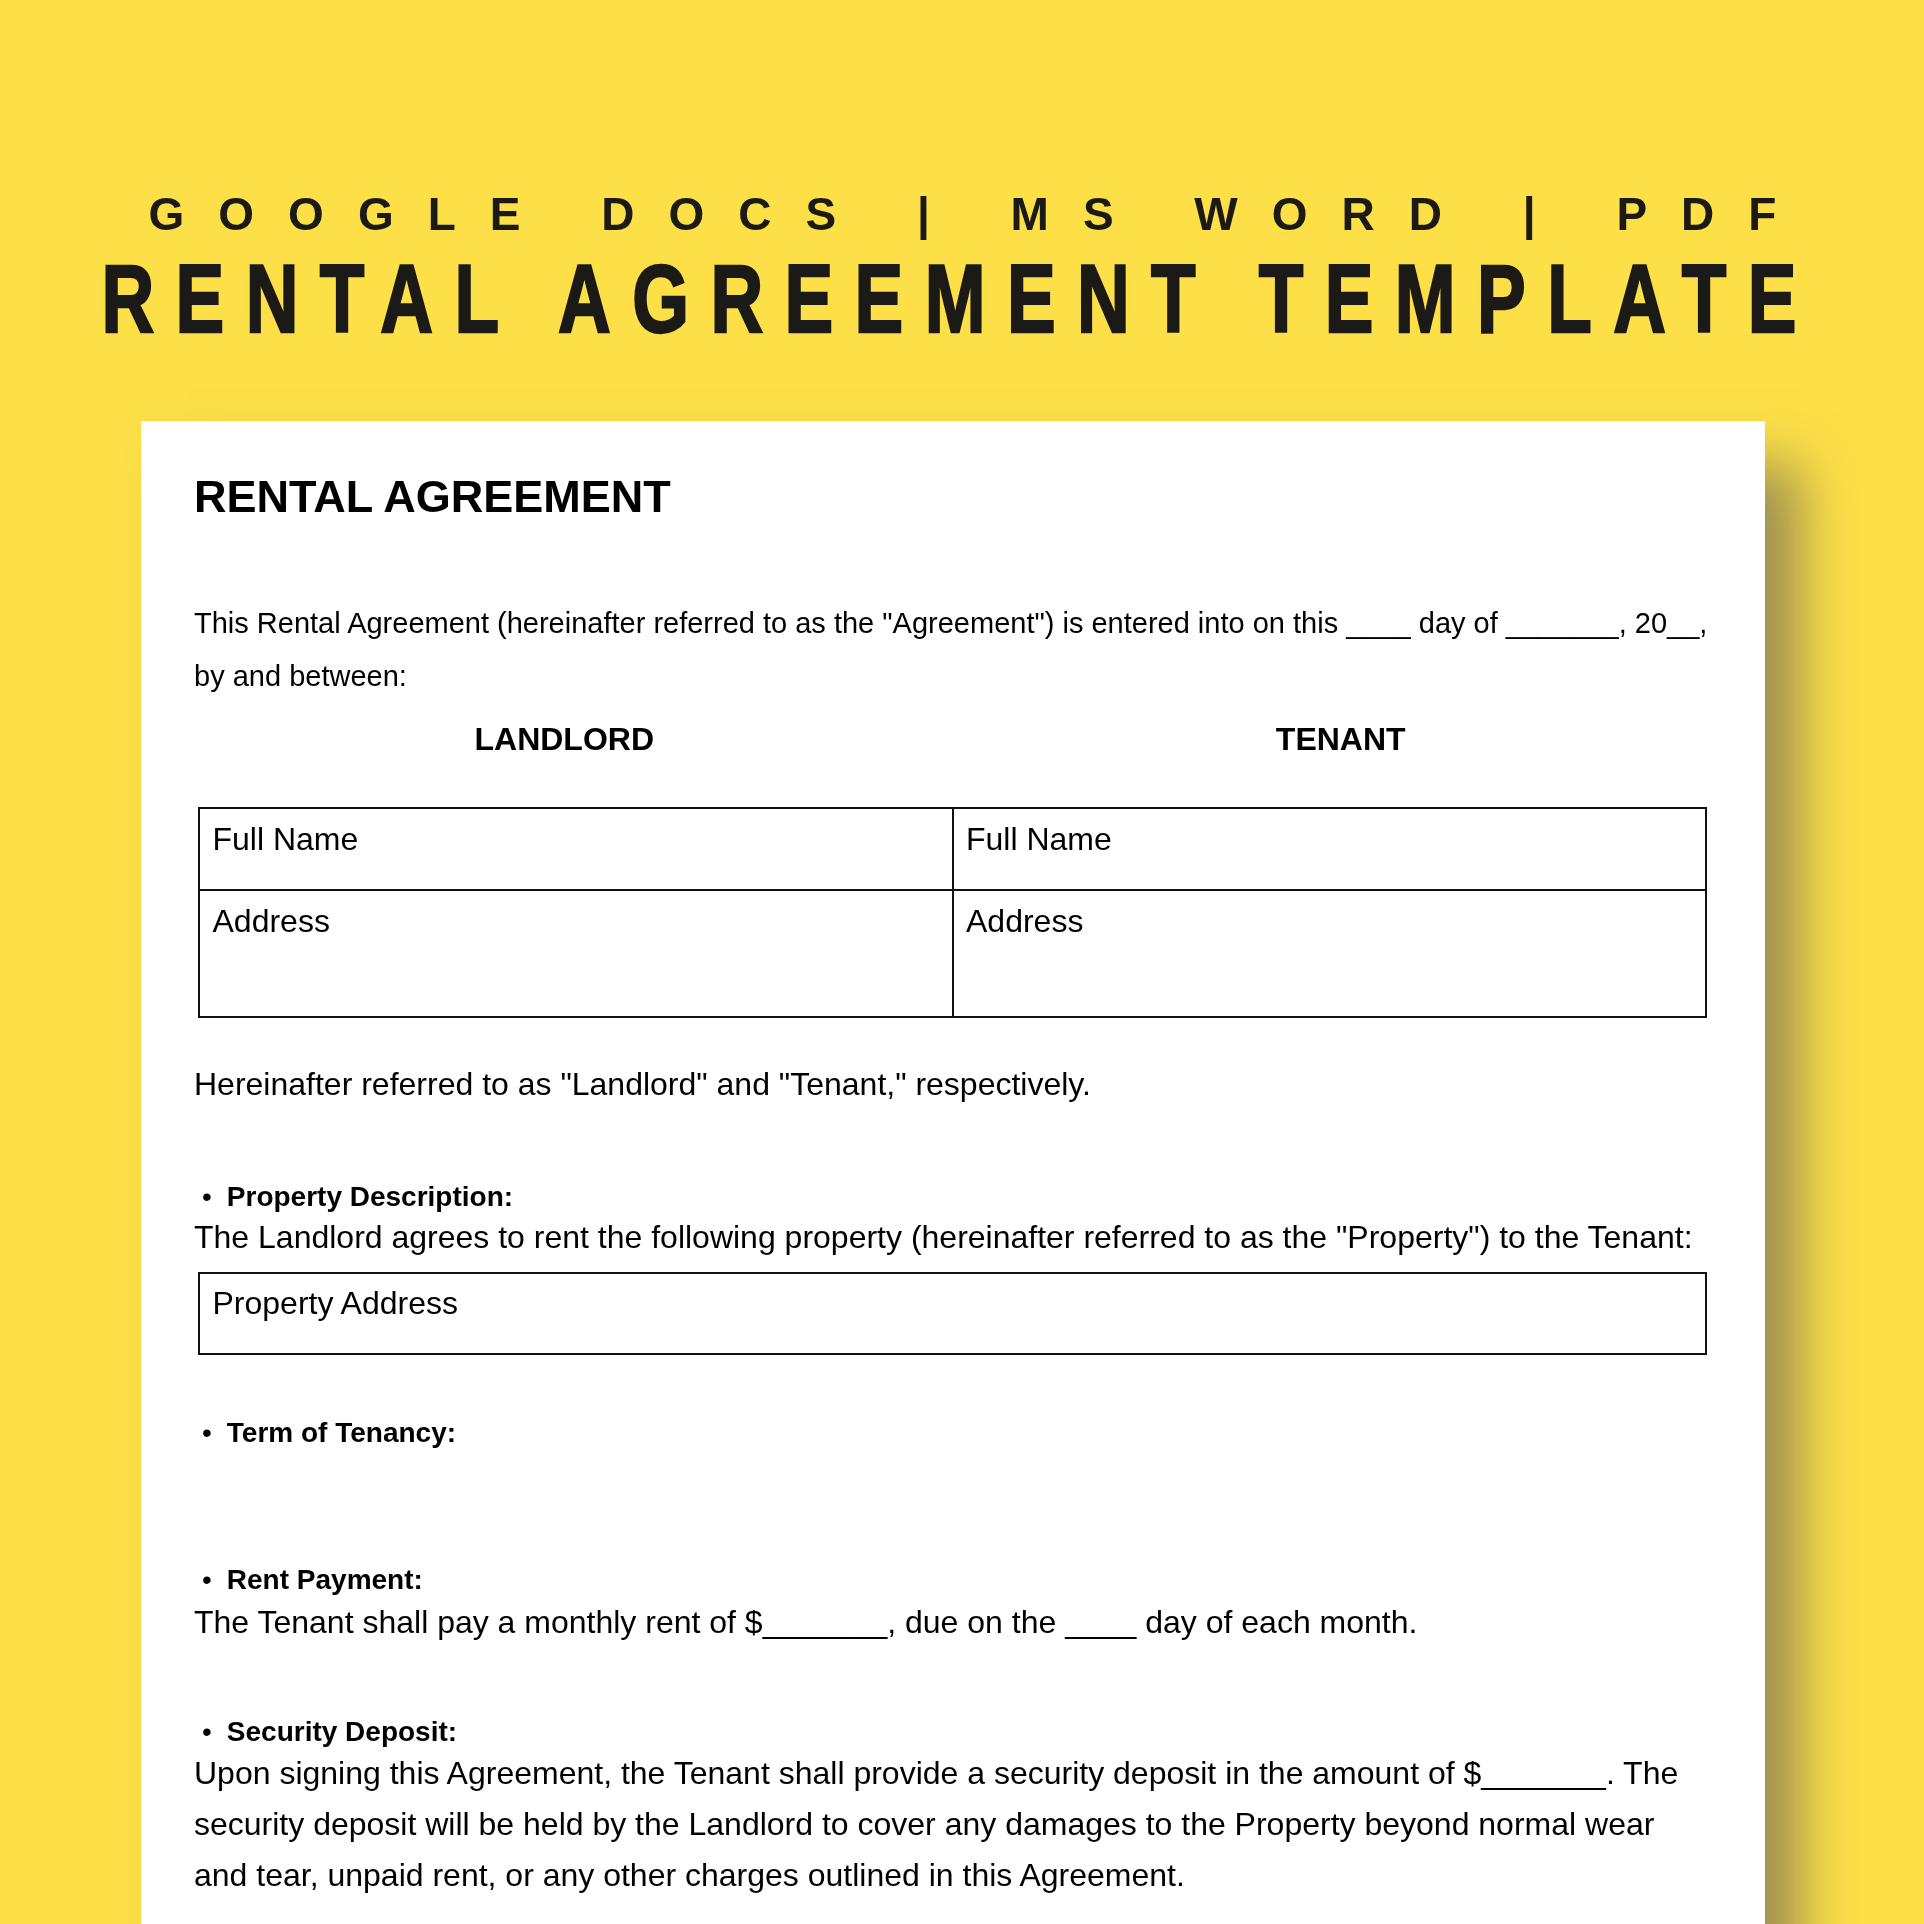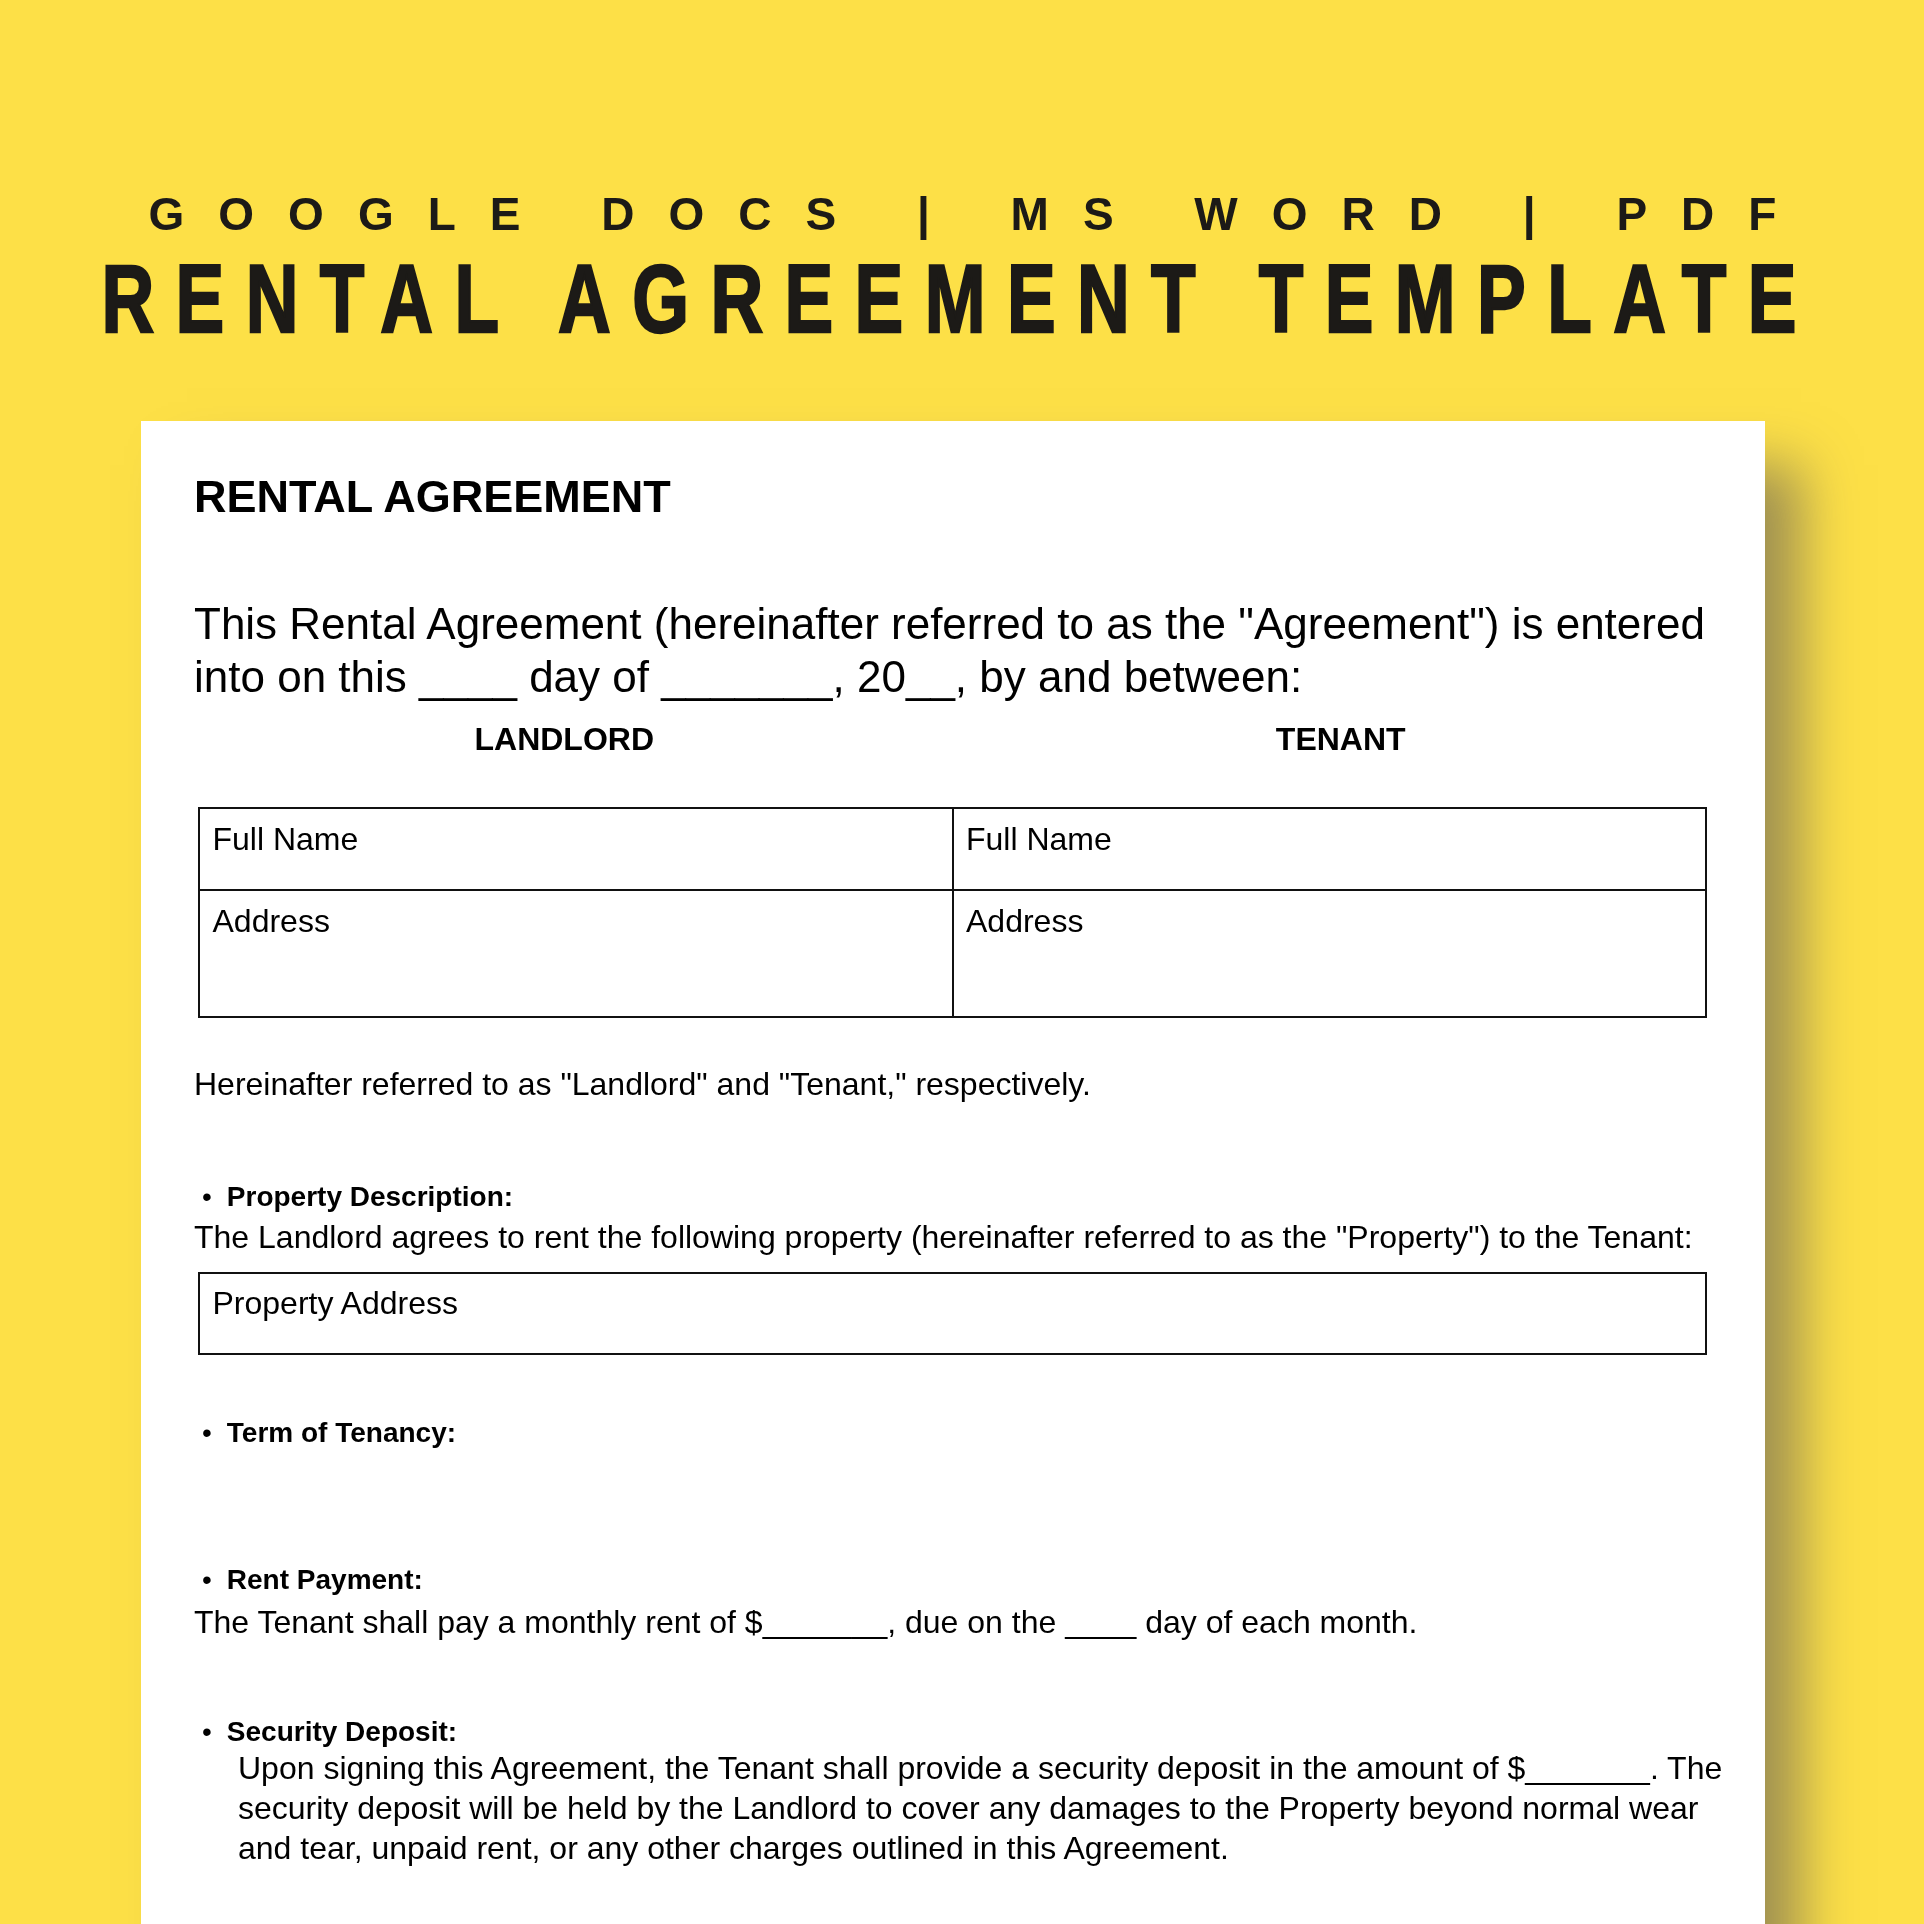--- a/index.html
+++ b/index.html
@@ -17,40 +17,40 @@
 
   
   .page{position:absolute;left:141px;top:421px;width:1624px;height:1586px;background:#ffffff;
     box-shadow:41px 39px 52px -5.3px rgba(100,96,88,0.62);}
   .page *{box-sizing:border-box;}
 
   .doc-title{position:absolute;top:53px;left:53px;width:1517px;margin:0;text-align:left;
     font-size:45px;line-height:45px;font-weight:bold;}
 
   .intro{position:absolute;top:176px;left:53px;width:1517px;margin:0;
-    font-size:44px;line-height:53px;}
+    font-size:29px;line-height:53px;}
 
   .party-headers{position:absolute;top:300px;left:57px;width:1509px;display:flex;gap:44px;}
   .party{flex:1;text-align:center;font-size:32px;font-weight:bold;line-height:36px;}
 
   .parties-table{position:absolute;top:386px;left:57px;width:1509px;height:209px;
     border-collapse:collapse;table-layout:fixed;}
   .parties-table td{border:2.7px solid #111;vertical-align:top;padding:11.6px 0 0 12.5px;
     font-size:32px;line-height:36px;width:50%;}
   .row-fullname{height:82px;}
   .row-address{height:127px;}
 
   .hereinafter{position:absolute;top:645px;left:53px;margin:0;font-size:32px;line-height:36px;white-space:nowrap;}
 
   .bullet-line{position:absolute;left:53px;margin:8px;font-size:28px;line-height:36px;white-space:nowrap;}
   .bullet{display:inline-block;margin-right:15px;font-weight:normal;}
   .bullet-heading{font-weight:bold;}
 
   .sec-body{position:absolute;left:53px;margin:0;font-size:32px;line-height:36px;white-space:nowrap;}
-  .sec-body.wrap{white-space:normal;line-height:40px;width:1518px;margin-left:44px;}
+  .sec-body.wrap{white-space:normal;line-height:51px;width:1518px;}
 
   .pos-prop-heading{top:750px;}
   .pos-prop-body{top:798px;}
   .pos-term-heading{top:986px;}
   .pos-term-body{top:1035px;}
   .pos-rent-heading{top:1133px;}
   .pos-rent-body{top:1183px;}
   .pos-sec-heading{top:1285px;}
   .pos-sec-body{top:1327px;}
 

